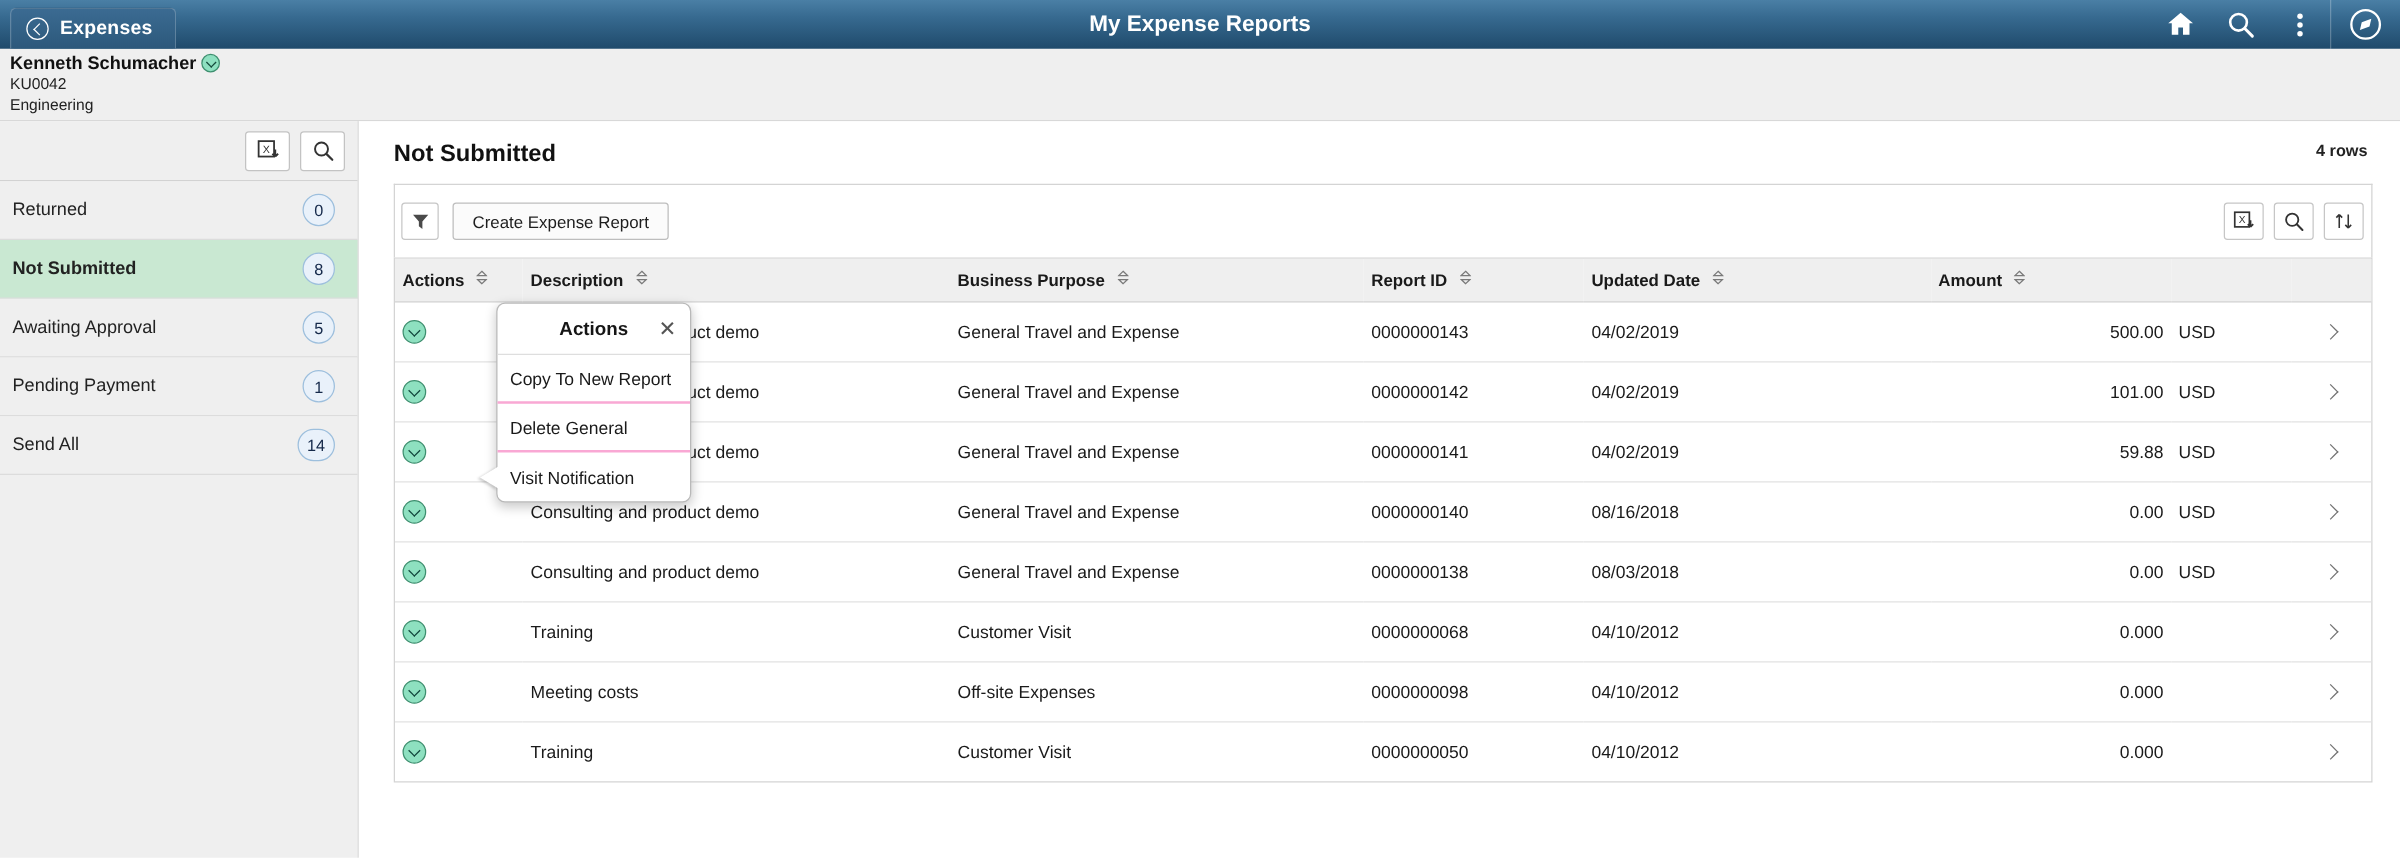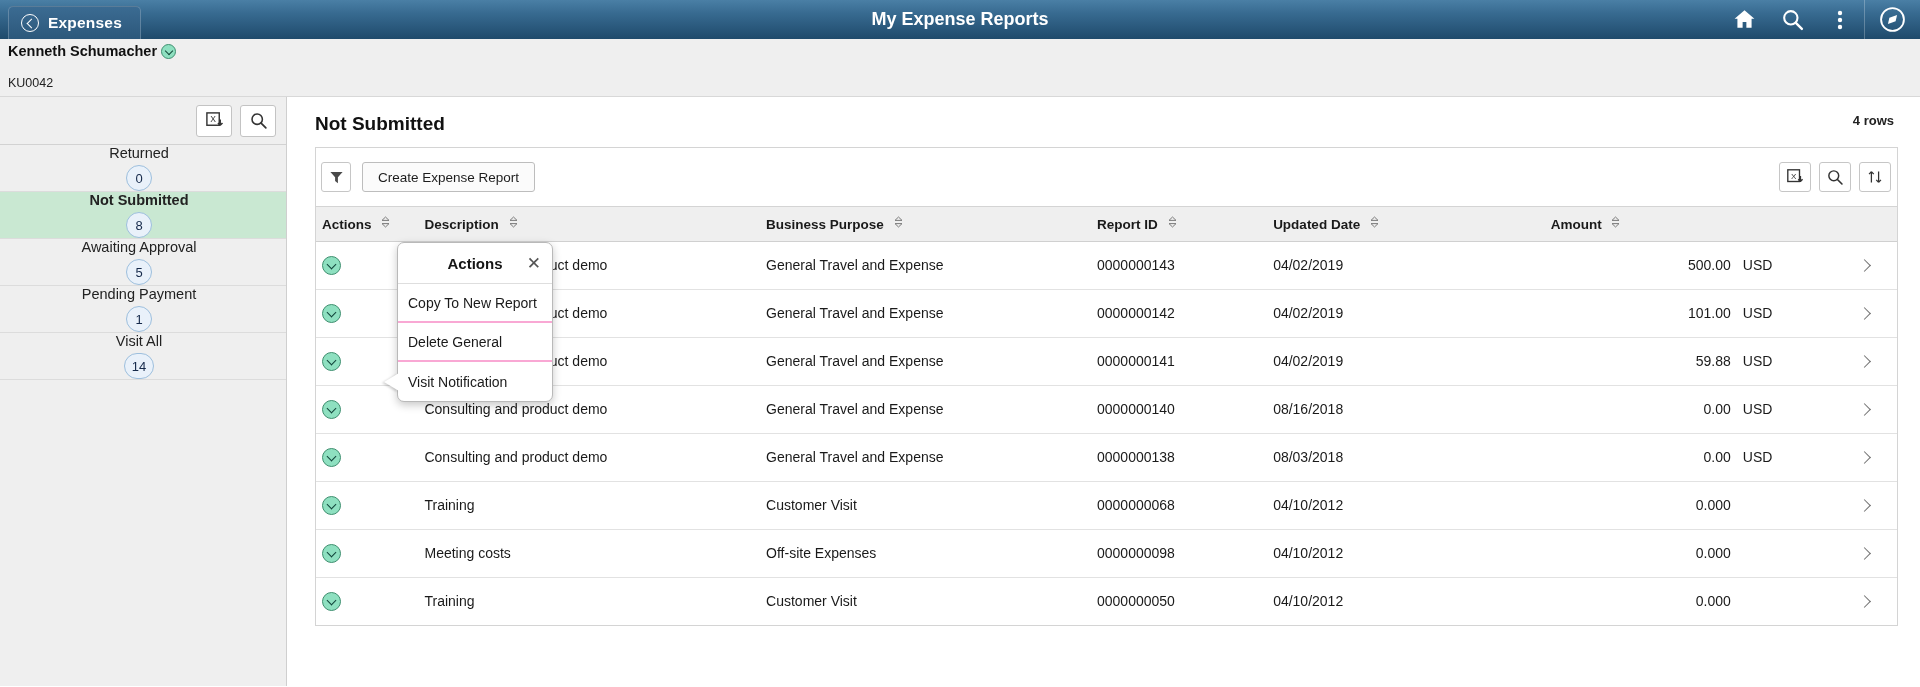--- a/index.html
+++ b/index.html
@@ -70,34 +70,34 @@
     width: 56px;
   }
 
   
   .emp-header {
     height: 58px;
     background: #efefef;
     border-bottom: 1px solid #d8d8d8;
     padding: 4px 0 0 8px;
   }
-  .emp-name-row { display: flex; align-items: flex-end; gap: 4px; }
+  .emp-name-row { display: flex; align-items: flex-start; gap: 4px; }
   .emp-name { font-size: 14.5px; font-weight: bold; color: #111; }
   .related-badge {
     width: 15px; height: 15px; border-radius: 50%;
     background: #8ee0c0; border: 1px solid #3e8f6f;
     display: inline-flex; align-items: center; justify-content: center;
     cursor: pointer; flex: none;
   }
   .related-badge::before {
     content: ""; width: 5px; height: 5px;
     border-left: 1.4px solid #14493a; border-bottom: 1.4px solid #14493a;
     transform: rotate(-45deg); margin-top: -2px;
   }
-  .emp-sub { font-size: 12.5px; color: #222; line-height: 17px; margin-top: 16px; }
+  .emp-sub { font-size: 12.5px; color: #222; line-height: 17px; }
 
   
   .body-wrap { display: flex; height: calc(687px - 39px - 59px); }
 
   
   .sidebar {
     width: 287px; flex: none;
     background: #efefef;
     border-right: 1px solid #cfcfcf;
     display: flex; flex-direction: column;
@@ -111,21 +111,21 @@
   .tool-btn {
     width: 36px; height: 32px; background: #fff;
     border: 1px solid #c3c3c3; border-radius: 3px;
     display: flex; align-items: center; justify-content: center;
     cursor: pointer;
   }
   .side-item {
     height: 47px; display: flex; align-items: center;
     padding: 0 18px 0 10px;
     border-bottom: 1px solid #dcdcdc;
-    cursor: pointer; background: #efefef; flex-direction: column;
+    cursor: pointer; background: #efefef;
   }
   .side-item.active { background: #c9e8d2; }
   .side-item .side-label { font-size: 14.5px; color: #222; flex: 1; }
   .side-item.active .side-label { font-weight: bold; }
   .count-pill {
     min-width: 26px; height: 26px; padding: 0 7px;
     border-radius: 13px;
     background: #e9f1fa; border: 1px solid #9dbfdd;
     display: flex; align-items: center; justify-content: center;
     font-size: 13px; color: #15294a;
@@ -330,21 +330,21 @@
         </div>
         <div class="side-item">
           <span class="side-label">Awaiting Approval</span>
           <span class="count-pill">5</span>
         </div>
         <div class="side-item">
           <span class="side-label">Pending Payment</span>
           <span class="count-pill">1</span>
         </div>
         <div class="side-item">
-          <span class="side-label">Visit All</span>
+          <span class="side-label">Send All</span>
           <span class="count-pill">14</span>
         </div>
       </div>
     <div class="sidebar-fill"></div>
   </div>
 
   <div class="main">
     <div class="main-title">Not Submitted</div>
     <div class="rows-count">4 rows</div>
 

